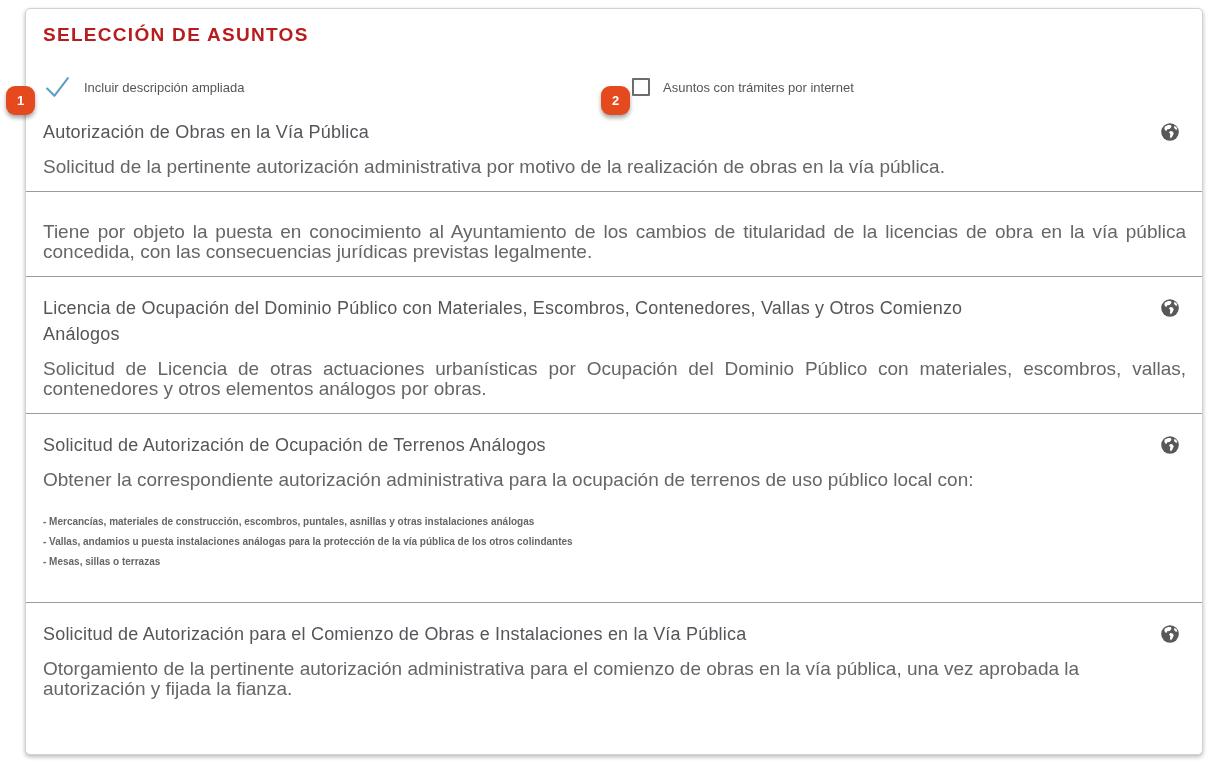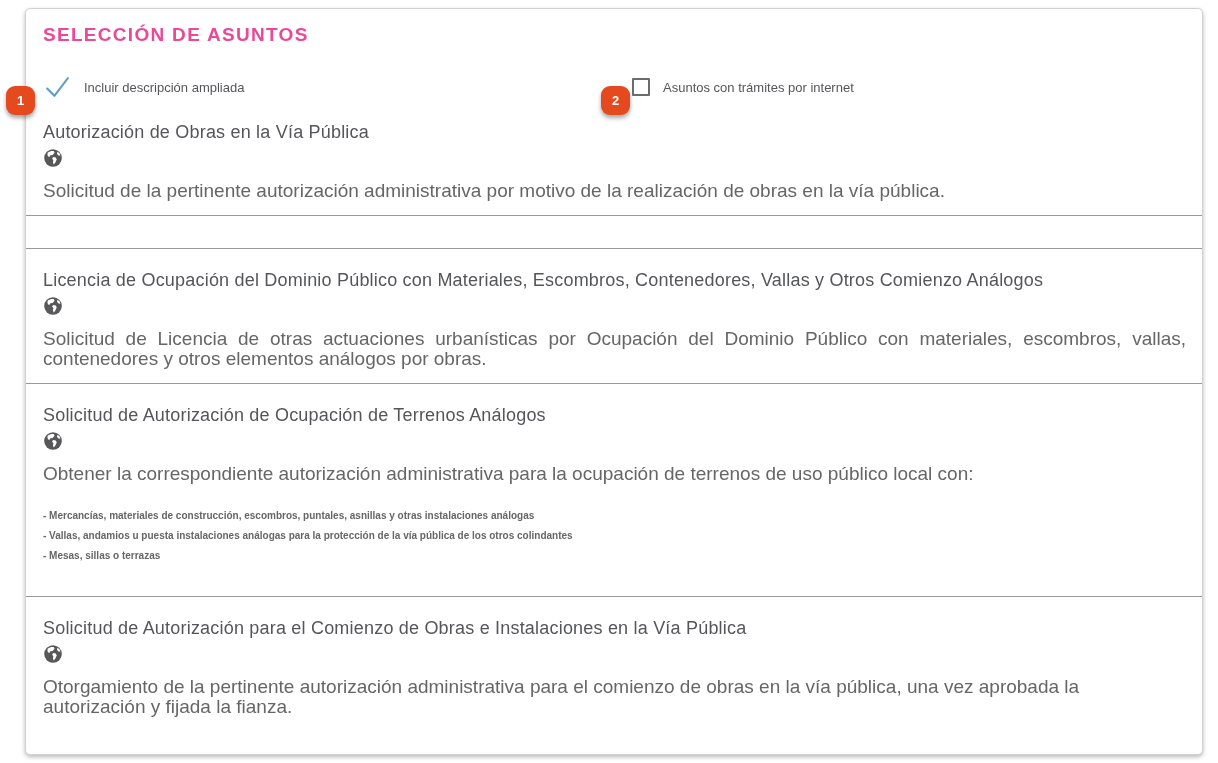--- a/index.html
+++ b/index.html
@@ -24,21 +24,21 @@
     padding: 0 16px;
     overflow: hidden;
   }
 
   h1.page-title {
     margin: 0;
     padding: 15px 1px 0;
     font-size: 19px;
     font-weight: 700;
     letter-spacing: 1.3px;
-    color: #ec4899;
+    color: #b91c1c;
   }
 
   
   .filters { position: relative; height: 28px; margin-top: 27px; }
   .filter {
     position: absolute; top: 0;
     display: flex; align-items: center;
     height: 28px; gap: 13px;
     font-size: 13px; color: #55565a;
     cursor: default;
@@ -66,21 +66,21 @@
   .badge-1 { left: 6px; top: 86px; }
   .badge-2 { left: 601px; top: 86px; }
 
   
   .item { padding: 18px 0 14px; }
   .divider {
     border: none;
     border-top: 1px solid #9b9b9b;
     margin: 0 -16px;
   }
-  .item-head { display: flex; align-items: flex-start; flex-direction: column; }
+  .item-head { display: flex; align-items: flex-start; }
   .item-title {
     flex: 1;
     margin: 0;
     padding: 0 120px 0 1px;
     font-size: 18px;
     font-weight: 500;
     line-height: 26px;
     letter-spacing: .2px;
     color: #55565a;
   }
@@ -129,20 +129,21 @@
         <path fill="#fff" d="M12.2 10.8 l2.8 .7 1.1 2.2 -1.7 3.6 -1.6 1.8 -.9 -2.3 .5 -2.4 -1.4 -1.8 z"></path>
         <path fill="#fff" d="M16.8 5.2 l2.3 1.6 1 2.4 -1.7 .4 -2 -1.9 z"></path>
       </svg>
     </div>
     <p class="item-desc">Solicitud de la pertinente autorización administrativa por motivo de la realización de obras en la vía pública.</p>
   </section>
 
   <hr class="divider">
 
   <section class="item">
+    <p class="item-desc justify">Tiene por objeto la puesta en conocimiento al Ayuntamiento de los cambios de titularidad de la licencias de obra en la vía pública concedida, con las consecuencias jurídicas previstas legalmente.</p>
   </section>
 
   <hr class="divider">
 
   <section class="item">
     <div class="item-head">
       <h2 class="item-title">Licencia de Ocupación del Dominio Público con Materiales, Escombros, Contenedores, Vallas y Otros Comienzo Análogos</h2>
       <svg class="globe" viewBox="0 0 24 24">
         <circle cx="12" cy="12" r="9.6" fill="#58585a"></circle>
         <path fill="#fff" d="M6.2 6.2 C8 4.6 10.6 4 12.8 4.4 l.9 1.8 -2.1 2.5 -2.6 .4 -.9 1.7 -1.6 -.7 -.6 -2 z"></path>

